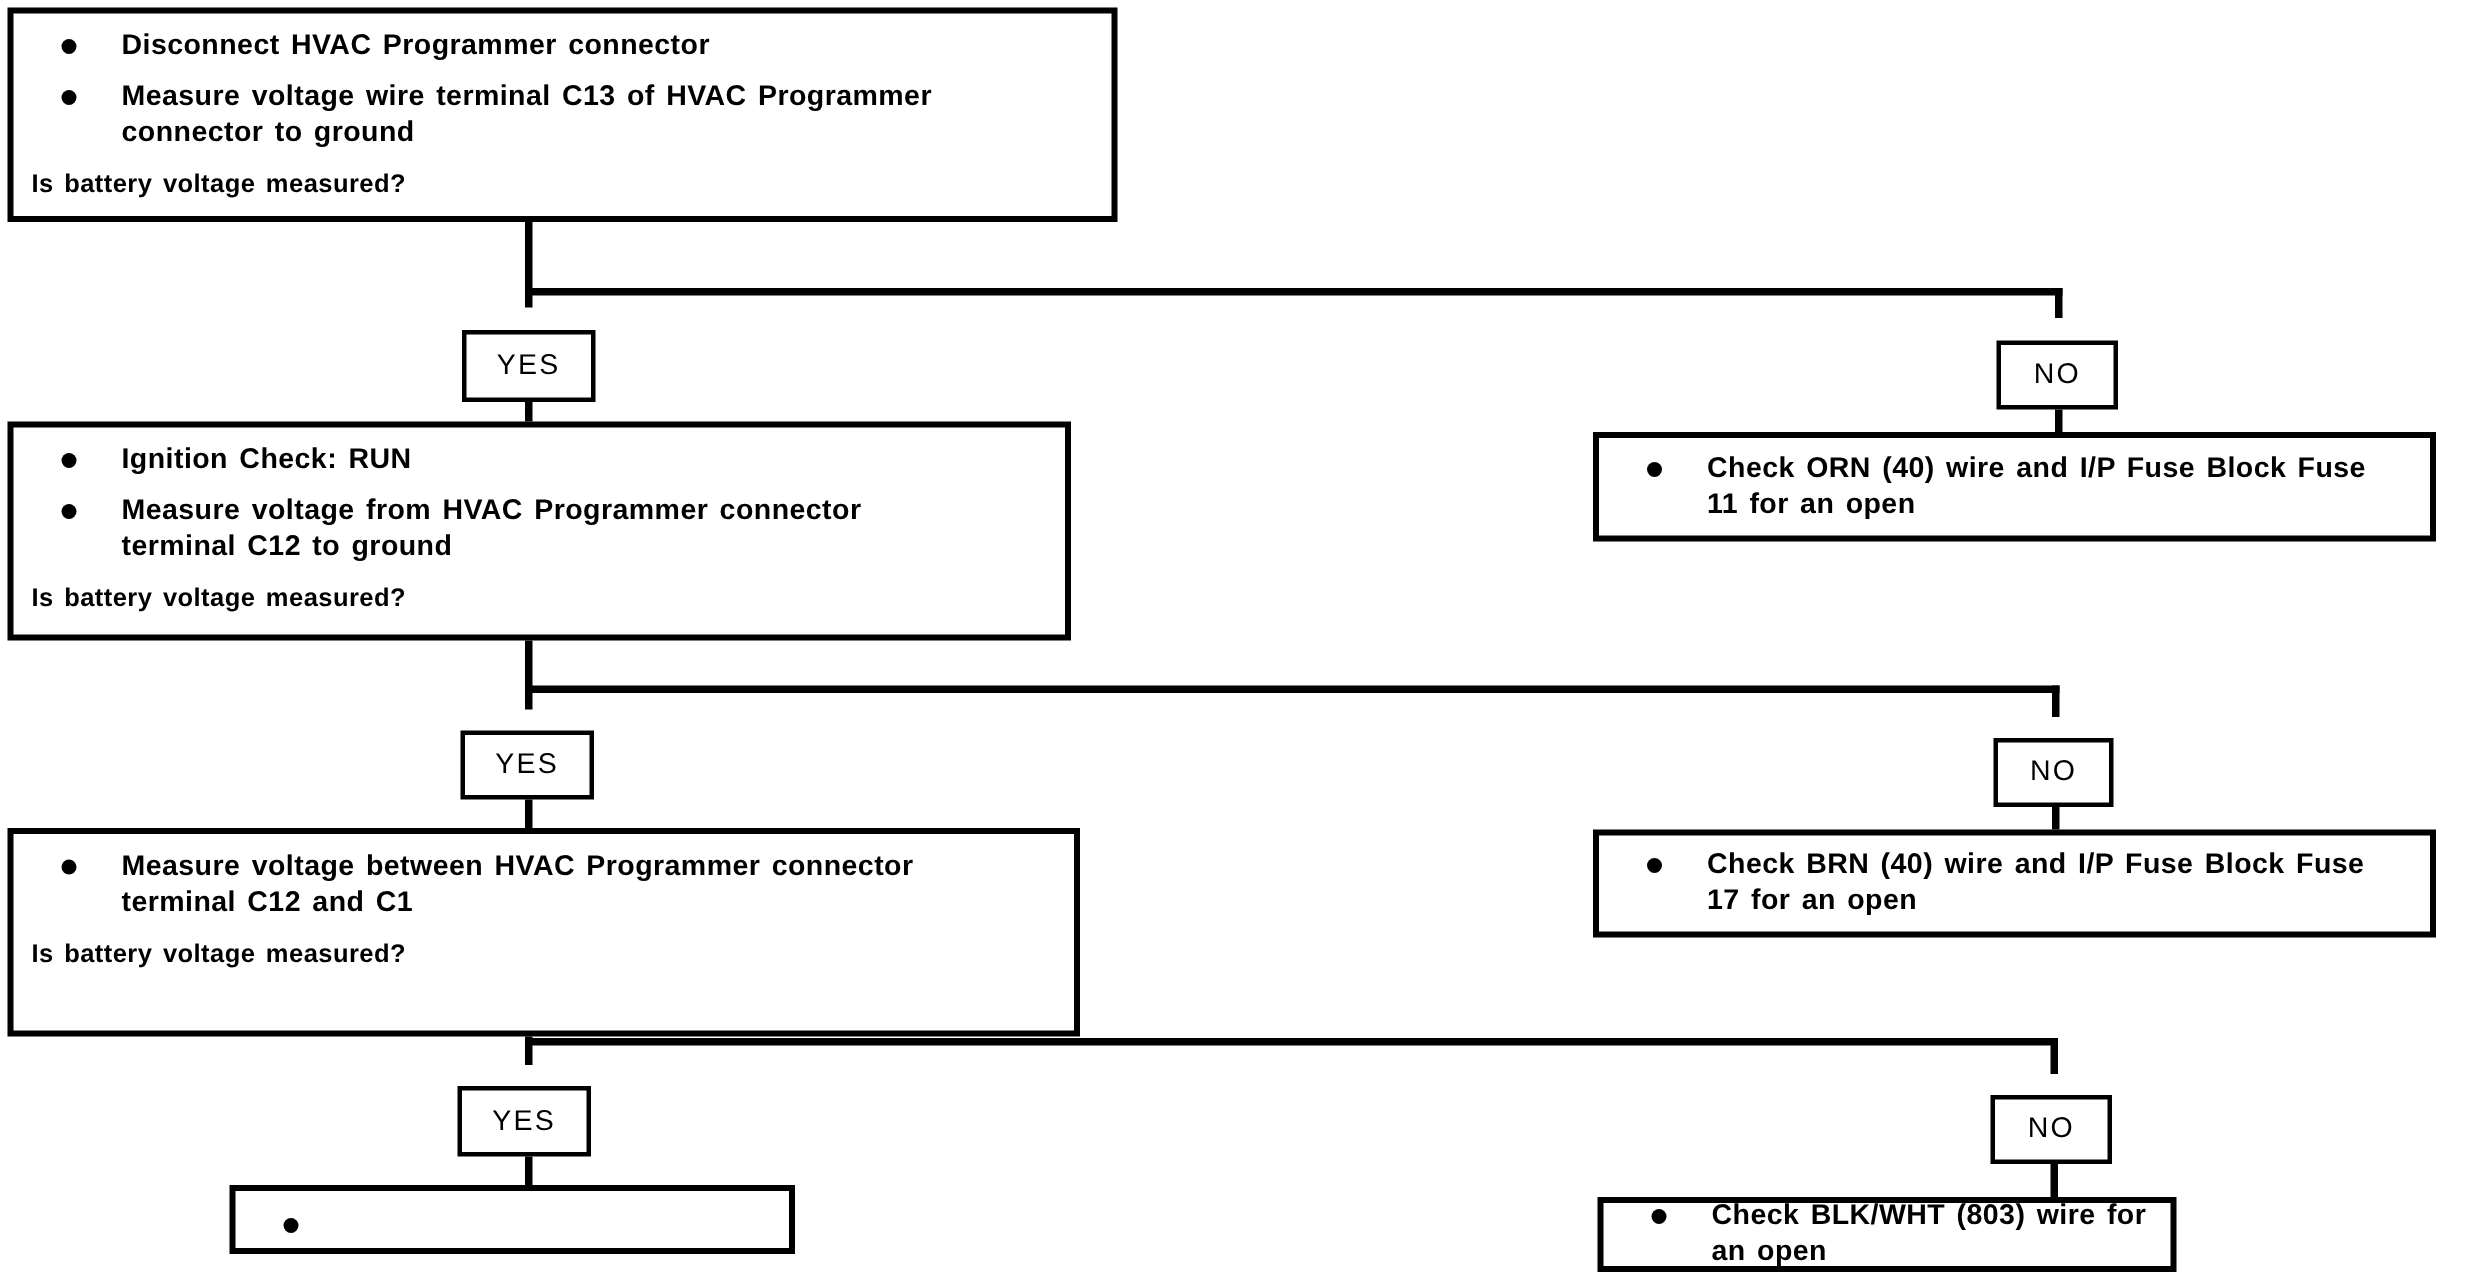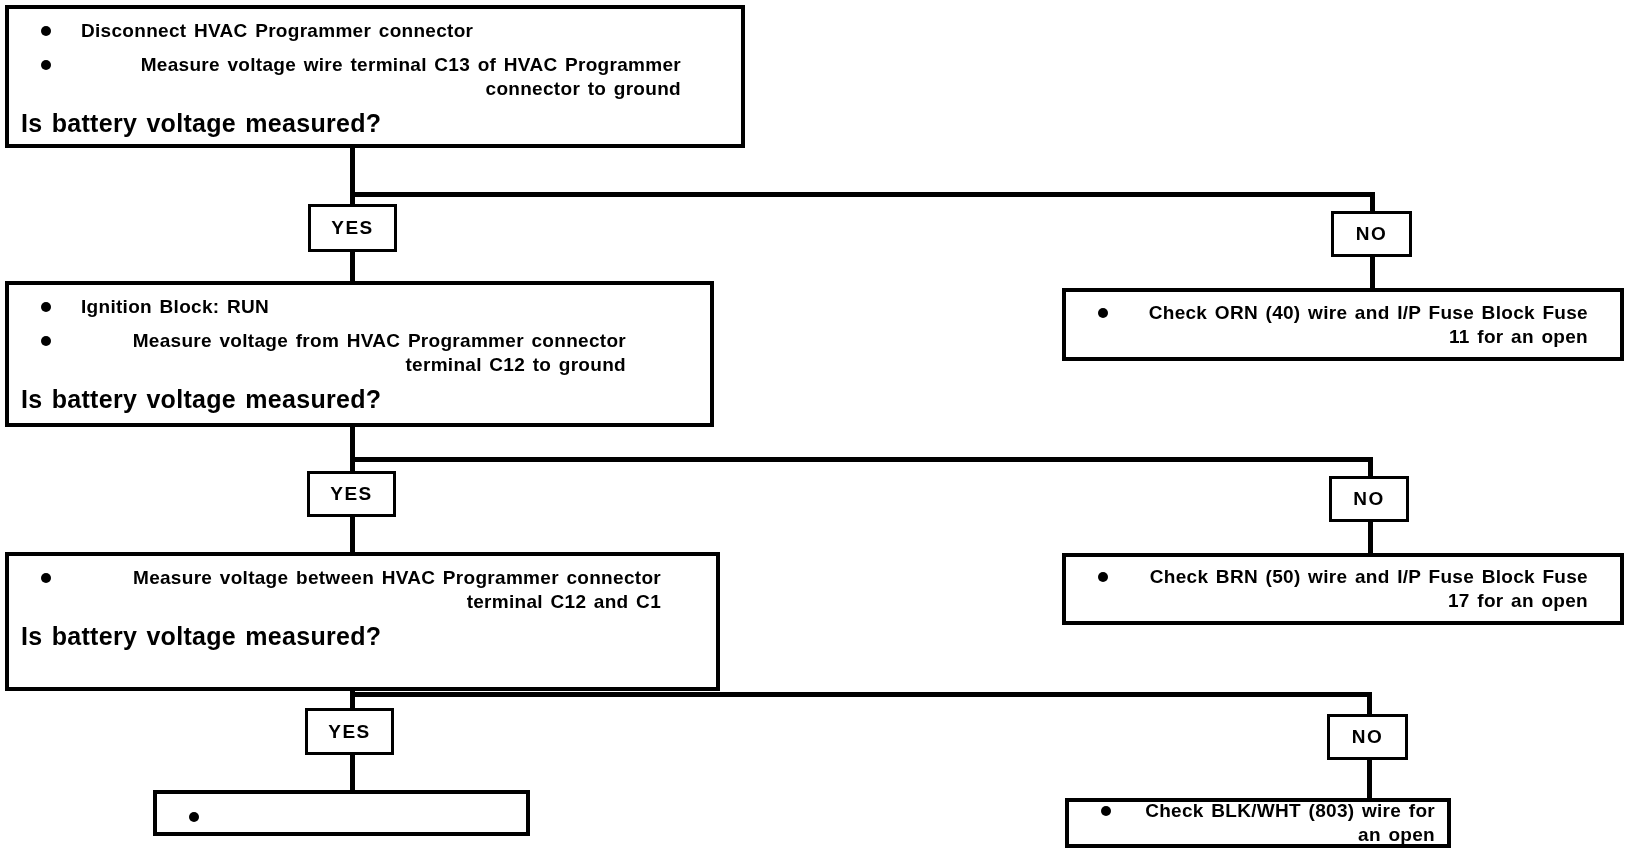--- a/index.html
+++ b/index.html
@@ -20,45 +20,46 @@
     background: #ffffff;
     border: 4px solid #000000;
   }
   .qbox { padding: 10px 12px 6px 12px; }
   .abox { padding: 6px 12px 6px 12px; display: flex; flex-direction: column; justify-content: center; }
   .label-box {
     border-width: 3px;
     display: flex;
     align-items: center;
     justify-content: center;
-    font-weight: bold;
+    font-weight: normal;
     font-size: 19px;
     letter-spacing: 1.5px;
+    margin-top: 16px;
   }
   .line { position: absolute; background: #000000; }
-  .brow { display: flex; align-items: flex-start; margin: 0 0 10px 20px; text-align: right; }
+  .brow { display: flex; align-items: flex-start; margin: 0 0 10px 20px; }
   .abox .brow { margin-bottom: 0; }
   .bullet {
     flex: 0 0 auto;
     width: 10px; height: 10px;
     border-radius: 50%;
     background: #000000;
     margin-top: 7px;
   }
   .btext {
     margin-left: 30px;
     font-weight: bold;
     font-size: 19px;
     line-height: 24px;
     letter-spacing: 0.3px;
     word-spacing: 2px;
   }
   .qline {
     font-weight: bold;
-    font-size: 25px;
+    font-size: 17px;
     line-height: 24px;
     letter-spacing: 0.3px;
     word-spacing: 2px;
   }
   .mw600 { max-width: 600px; }
   .mw545 { max-width: 545px; }
   .mw580 { max-width: 580px; }
   .mw450 { max-width: 450px; }
 </style>
 </head>
@@ -106,40 +107,40 @@
   <div class="box abox" style="left:1062px;top:288px;width:562px;height:73px">
     <div class="brow">
       <span class="bullet"></span>
       <span class="btext mw450">Check ORN (40) wire and I/P Fuse Block Fuse 11 for an open</span>
     </div>
   </div>
 
   <div class="box qbox" style="left:5px;top:281px;width:709px;height:146px">
     <div class="brow">
       <span class="bullet"></span>
-      <span class="btext">Ignition Block: RUN</span>
+      <span class="btext">Ignition Check: RUN</span>
     </div>
     <div class="brow">
       <span class="bullet"></span>
       <span class="btext mw545">Measure voltage from HVAC Programmer connector terminal C12 to ground</span>
     </div>
     <div class="qline">Is battery voltage measured?</div>
   </div>
 
   <div class="box label-box" style="left:307px;top:471px;width:89px;height:46px">
     <span>YES</span>
   </div>
   <div class="box label-box" style="left:1329px;top:476px;width:80px;height:46px">
     <span>NO</span>
   </div>
 
   <div class="box abox" style="left:1062px;top:553px;width:562px;height:72px">
     <div class="brow">
       <span class="bullet"></span>
-      <span class="btext mw450">Check BRN (50) wire and I/P Fuse Block Fuse 17 for an open</span>
+      <span class="btext mw450">Check BRN (40) wire and I/P Fuse Block Fuse 17 for an open</span>
     </div>
   </div>
 
   <div class="box qbox" style="left:5px;top:552px;width:715px;height:139px">
     <div class="brow">
       <span class="bullet"></span>
       <span class="btext mw580">Measure voltage between HVAC Programmer connector terminal C12 and C1</span>
     </div>
     <div class="qline">Is battery voltage measured?</div>
   </div>

